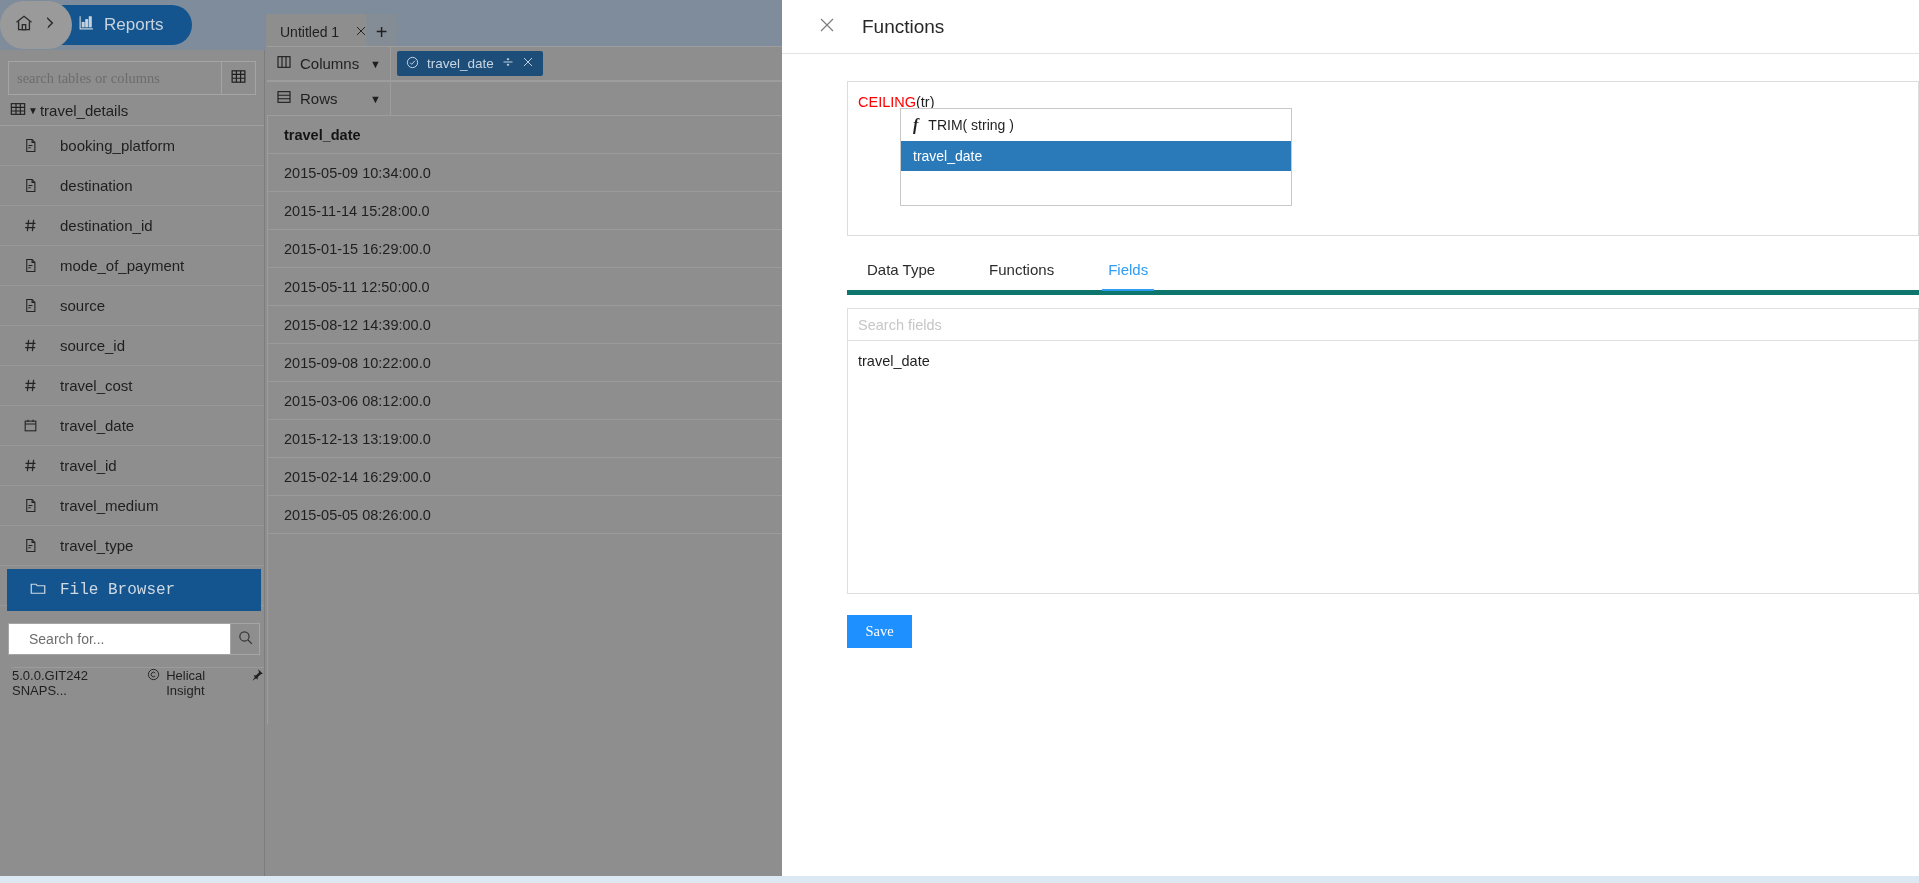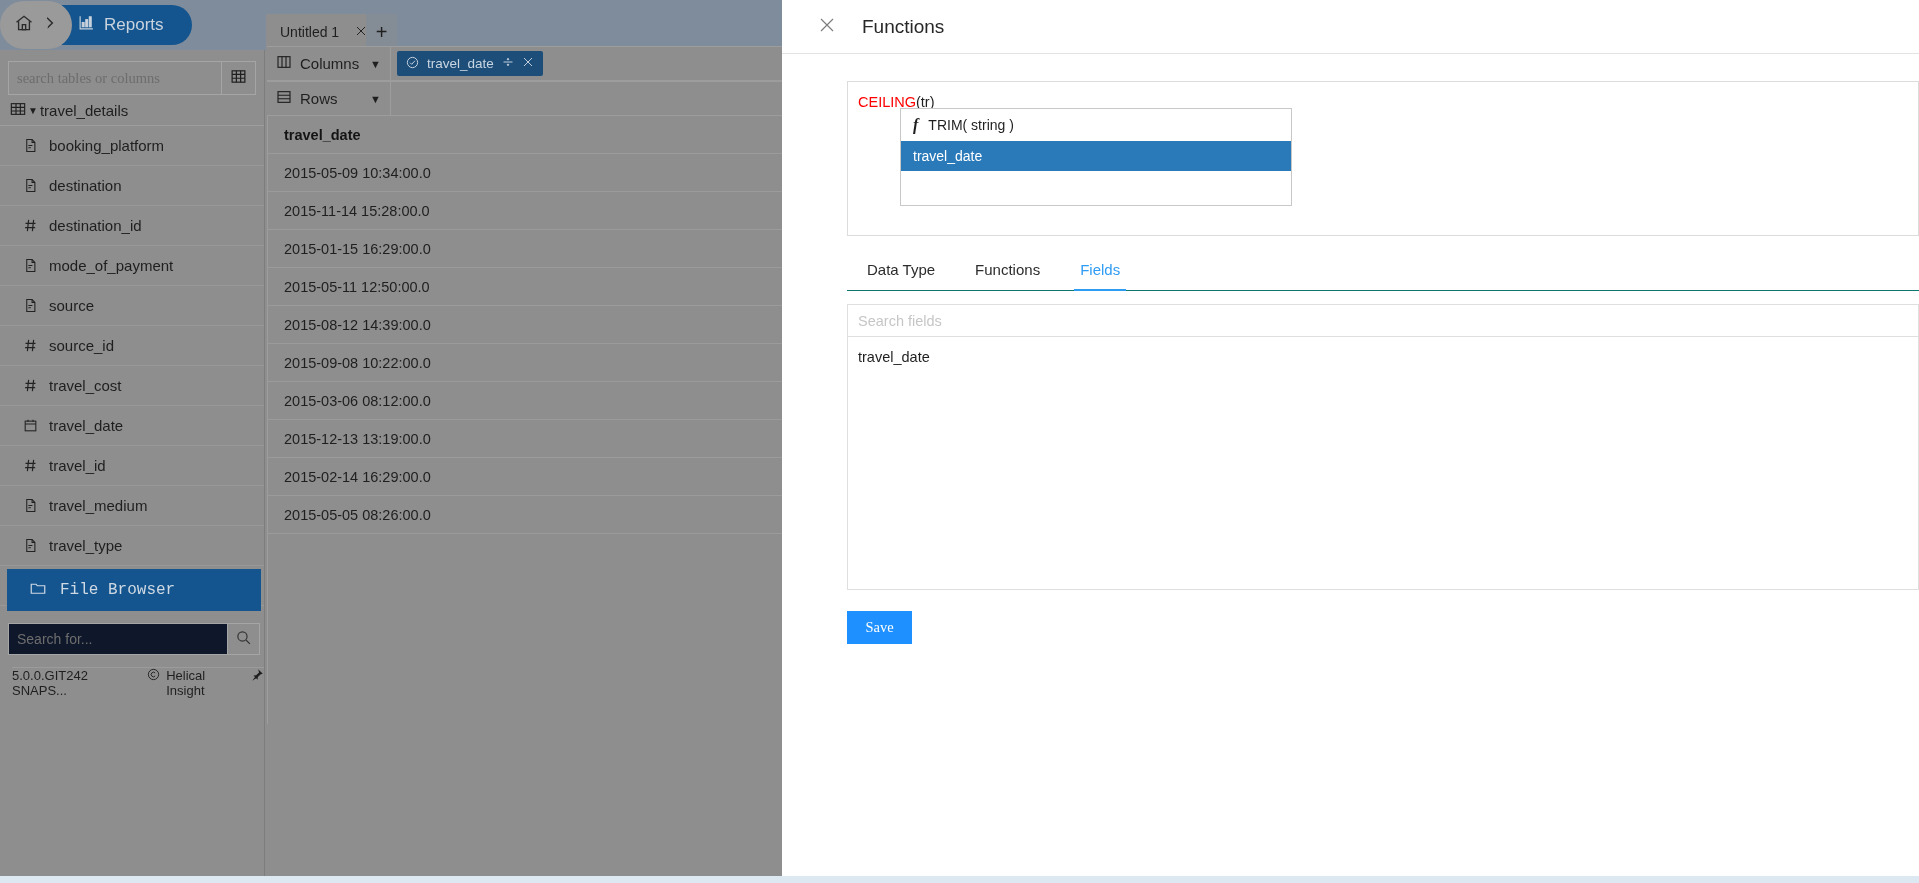--- a/index.html
+++ b/index.html
@@ -70,40 +70,40 @@
     width: 34px; height: 34px; border: 1px solid #a5a5a5; border-left: none;
     background: #8e8e8e; display: flex; align-items: center; justify-content: center;
     color: #1f1f1f;
   }
   .tbl-head {
     display: flex; align-items: center; gap: 2px;
     height: 30px; padding-left: 10px; color: #1f1f1f; font-size: 15px;
   }
   .col-list { border-top: 1px solid #9e9e9e; }
   .col-item {
-    height: 40px; display: flex; align-items: center; gap: 11px;
+    height: 40px; display: flex; align-items: center; gap: 22px;
     padding-left: 22px; border-bottom: 1px solid #989898;
     color: #1f1f1f; font-size: 15px;
   }
   .col-item .ci { width: 16px; display: flex; align-items: center; justify-content: center; color: #222; }
 
   .file-browser {
     position: absolute; left: 7px; top: 519px; width: 254px; height: 42px;
     background: #14558f; color: #cfd9e3;
     display: flex; align-items: center; gap: 13px; padding-left: 22px;
     font-size: 16px;
     font-family: Liberation Mono, monospace;
   }
   .sb-search {
     position: absolute; left: 8px; top: 573px; width: 252px; height: 32px;
     display: flex;
   }
   .sb-search input {
-    flex: 1; border: 1px solid #a5a5a5; background: #0f172a;
-    color: #6f6f6f; font-size: 14px; padding: 0 8px; outline: none;
+    flex: 1; border: 1px solid #a5a5a5; background: #ffffff;
+    color: #6f6f6f; font-size: 14px; padding: 0 20px; outline: none;
     font-family: "Liberation Sans", sans-serif;
   }
   .sb-search input::placeholder { color: #6d6d6d; }
   .sb-search .mag {
     width: 32px; border: 1px solid #a5a5a5; border-left: none;
     display: flex; align-items: center; justify-content: center; color: #333;
   }
   .version {
     position: absolute; left: 12px; top: 617px; width: 252px; height: 30px;
     display: flex; align-items: flex-start; gap: 6px;
@@ -189,22 +189,22 @@
   }
   .ac-item {
     height: 32px; display: flex; align-items: center; gap: 10px;
     padding-left: 12px; font-size: 14px; color: #1f1f1f;
   }
   .ac-item.sel { background: #2a7ab9; color: #ffffff; height: 30px; }
   .ac-fx { font-style: italic; font-weight: bold; font-family: "Liberation Serif", serif; font-size: 16px; }
   .ac-blank { height: 34px; }
 
   .tabs {
-    display: flex; gap: 0; margin-top: 17px;
-    border-bottom: 1px solid #0f766e; width: 1072px; align-items: flex-end;
+    display: flex; gap: 14px; margin-top: 17px;
+    border-bottom: 5px solid #0f766e; width: 1072px; align-items: flex-end;
   }
   .tabs .t {
     padding: 8px 20px 12px 20px; font-size: 15px; color: #2c2c2c;
     cursor: pointer; position: relative;
   }
   .tabs .t.active { color: #2f9cf4; }
   .tabs .t.active::after {
     content: ""; position: absolute; left: 14px; right: 14px; bottom: -1px;
     height: 2px; background: #2f9cf4;
   }

